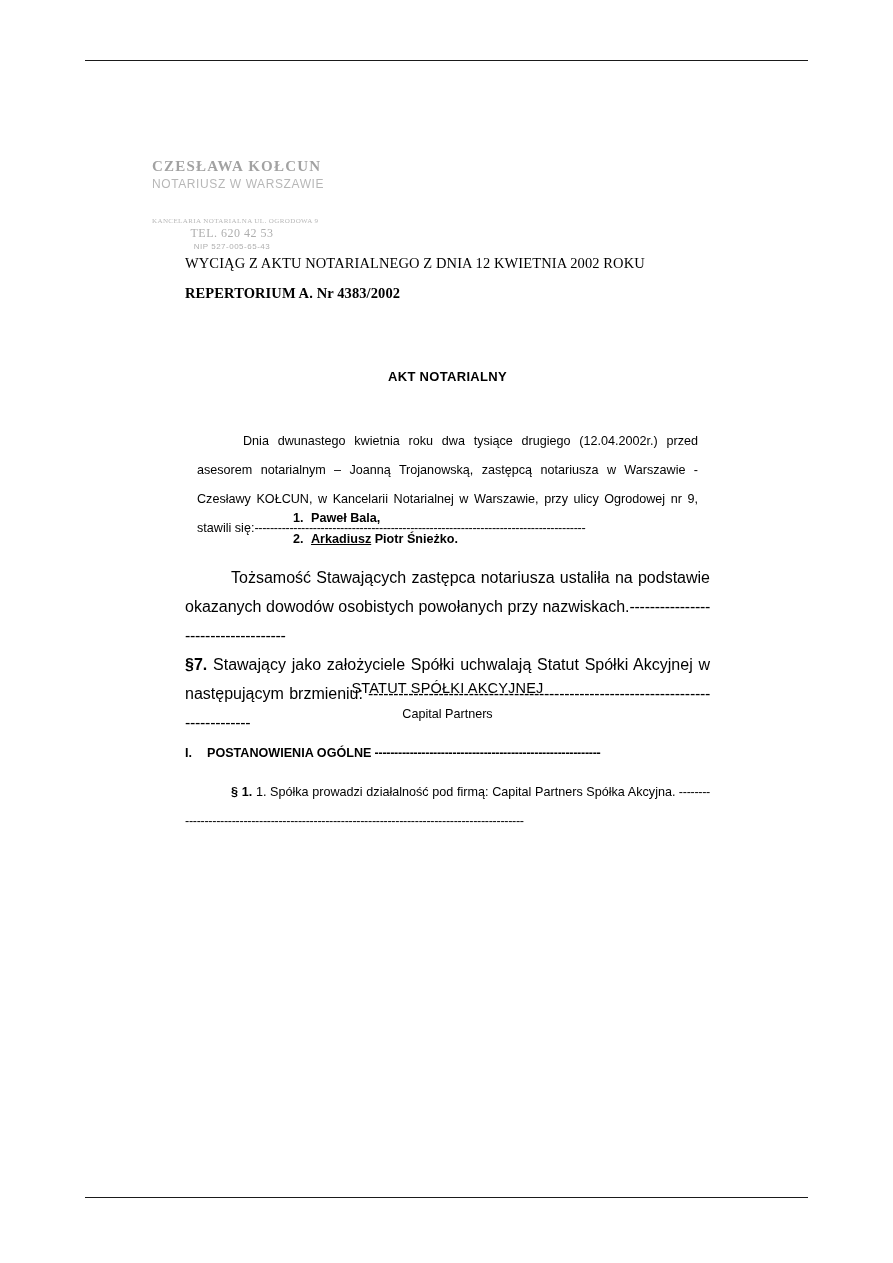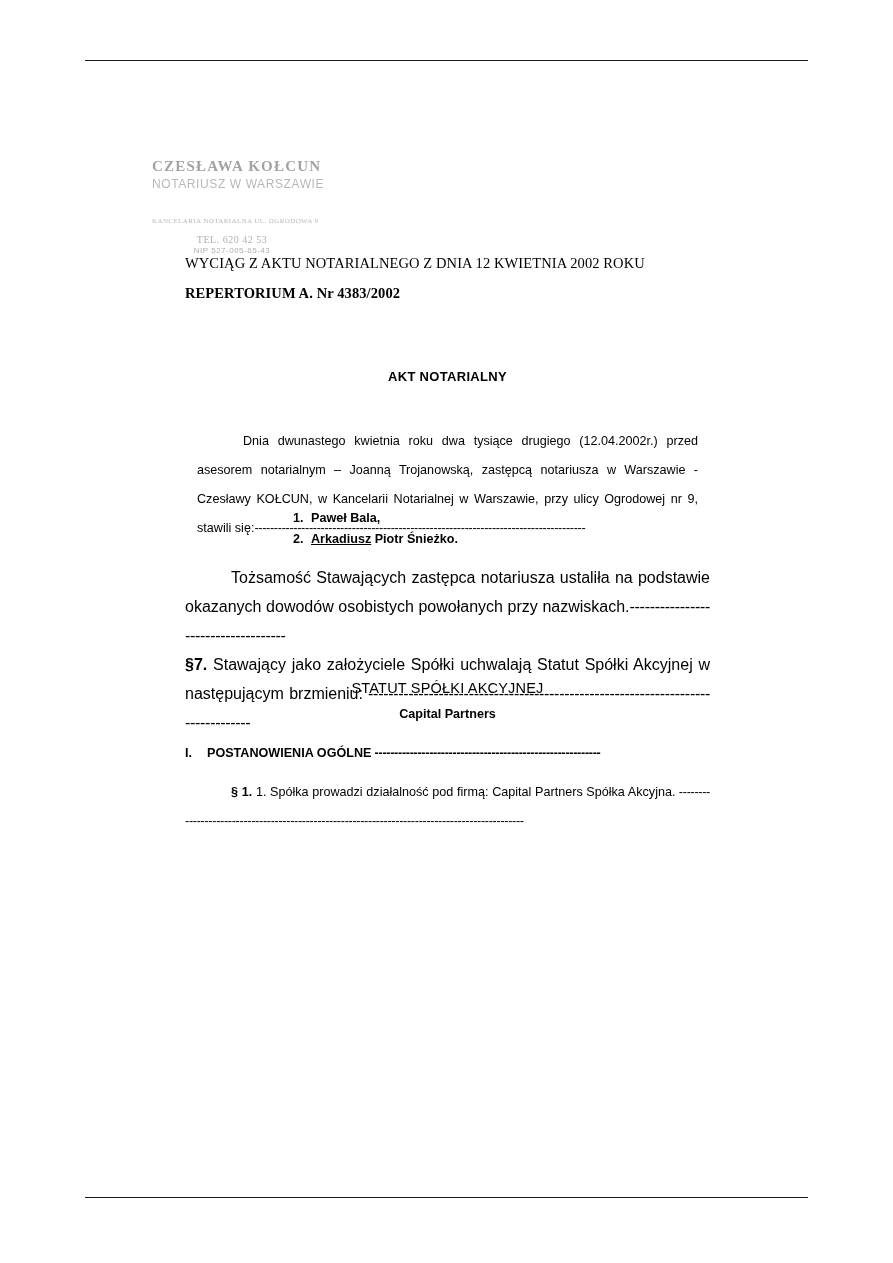--- a/index.html
+++ b/index.html
@@ -64,23 +64,23 @@
     font-size: 7px;
     letter-spacing: 0.4px;
     margin-top: 26px;
     color: #7c7c7c;
     text-align: center;
     width: 160px;
     white-space: nowrap;
   }
   .letterhead .lh-phone {
     font-family: "Liberation Serif", serif;
-    font-size: 10px;
+    font-size: 12px;
     letter-spacing: 0.5px;
-    margin-top: 9px;
+    margin-top: 1px;
     color: #6b6b6b;
     text-align: center;
     width: 160px;
     white-space: nowrap;
   }
   .letterhead .lh-nip {
     font-family: Liberation Sans, sans-serif;
     font-size: 8px;
     letter-spacing: 0.5px;
     margin-top: 1px;
@@ -184,21 +184,21 @@
     font-size: 14.5px;
     letter-spacing: 0.2px;
   }
   .statut-company {
     position: absolute;
     left: 185px;
     top: 707px;
     width: 525px;
     text-align: center;
     font-size: 12.6px;
-    font-weight: 700;
+    font-weight: 400;
   }
 
   .section-one {
     position: absolute;
     left: 185px;
     top: 746px;
     width: 525px;
     font-size: 12.6px;
     font-weight: 700;
   }

